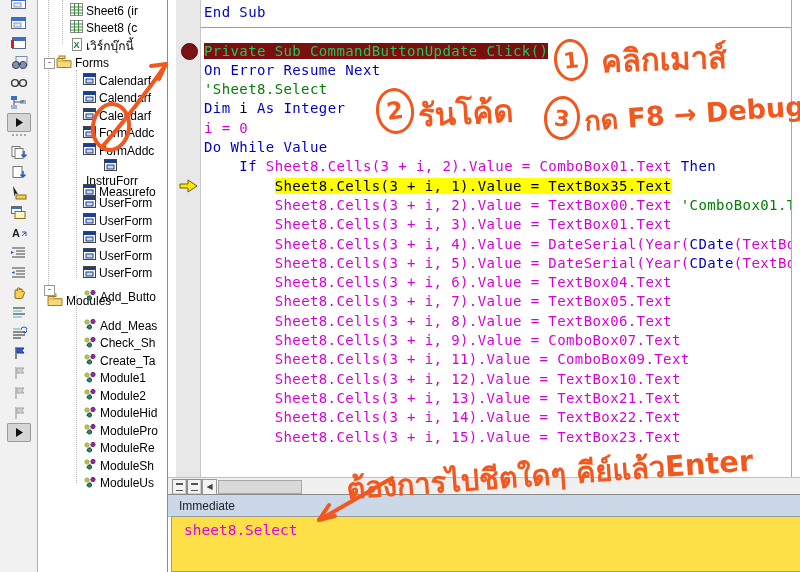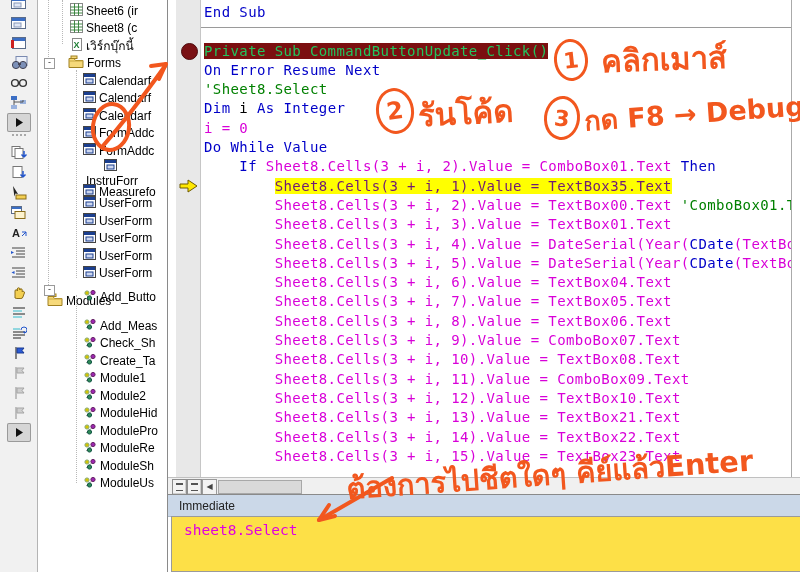--- a/index.html
+++ b/index.html
@@ -35,21 +35,21 @@
              padding:3px 0 0 3px;box-sizing:border-box;
              font-family:"DejaVu Sans Mono",monospace;font-size:14px;letter-spacing:.4px;}
   .cl{height:19.3px;line-height:19.3px;white-space:pre;color:#000;}
   .cl.sep{position:relative;}
   .cl.sep::before{content:"";position:absolute;left:-3px;right:0;top:5px;border-top:1px solid #9a9a9a;}
   .cl span.kw{color:#0000C8;}
   .cl span.cm{color:#008000;}
   .cl span.mg{color:#D800D8;}
   .cl span.pl{color:#000;}
   .cl span.bp{background:#7B0F10;color:#22c55e;}
-  .cl span.ex{background:#FFFF00;color:#701a75;}
+  .cl span.ex{background:#FFFF00;color:#000000;}
 
   
   #hscroll{position:absolute;left:168px;top:477px;width:632px;height:17px;background:#f0f0f0;
            border-top:1px solid #c0c0c0;}
   .split-btn{position:absolute;top:1px;width:13px;height:14px;background:#f3f3f3;
              border:1px solid #8e8e8e;box-shadow:inset -1px -1px 0 #cfcfcf;display:flex;
              align-items:center;justify-content:center;}
   .split-glyph{width:7px;height:5px;border-top:2px solid #555;border-bottom:1px solid #555;}
   #hs-left{position:absolute;left:34px;top:1px;width:13px;height:14px;background:#f3f3f3;
            border:1px solid #9a9a9a;color:#444;font-size:8px;line-height:13px;text-align:center;}
@@ -245,21 +245,21 @@
             </svg></span>
           <span class="lbl">Sheet8 (c</span>
         </div>
         <div class="tree-row" style="top: 37px; left: 32px;">
           <span><svg width="13" height="13">
               <rect x="2.5" y="0.5" width="9" height="12" fill="#fff" stroke="#8a8a8a"></rect>
               <text x="3.5" y="10" font-size="9" font-weight="bold" fill="#1e7e34" font-family="sans-serif">X</text>
             </svg></span>
           <span class="lbl">เวิร์กบุ๊กนี้</span>
         </div>
-        <div class="tree-row" style="top: 54.5px; left: 18px; padding-left: 12px;">
+        <div class="tree-row" style="top: 54.5px; left: 18px;">
           <span><svg width="16" height="13">
               <path d="M1 3.5 h5 l1.5 2 H15 v7 H1 z" fill="#f6d97a" stroke="#a08020"></path>
               <path d="M1 6 h14" stroke="#c8a840"></path>
               <rect x="3" y="1" width="6" height="2.5" fill="#f6d97a" stroke="#a08020"></rect>
             </svg></span>
           <span class="lbl">Forms</span>
         </div>
         <div class="tree-row" style="top: 72px; left: 45px;">
           <span><svg width="13" height="12">
               <rect x="0.5" y="0.5" width="12" height="11" fill="#fff" stroke="#444"></rect>
@@ -487,21 +487,20 @@
         <div class="cl"><span class="pl">    </span><span class="kw">If </span><span class="mg">Sheet8.Cells(3 + i, 2).Value = ComboBox01.Text </span><span class="kw">Then</span></div>
         <div class="cl"><span class="pl">        </span><span class="ex">Sheet8.Cells(3 + i, 1).Value = TextBox35.Text</span></div>
         <div class="cl"><span class="pl">        </span><span class="mg">Sheet8.Cells(3 + i, 2).Value = TextBox00.Text </span><span class="cm">'ComboBox01.Te</span></div>
         <div class="cl"><span class="pl">        </span><span class="mg">Sheet8.Cells(3 + i, 3).Value = TextBox01.Text</span></div>
         <div class="cl"><span class="pl">        </span><span class="mg">Sheet8.Cells(3 + i, 4).Value = DateSerial(Year(</span><span class="kw">CDate</span><span class="mg">(TextBox</span></div>
         <div class="cl"><span class="pl">        </span><span class="mg">Sheet8.Cells(3 + i, 5).Value = DateSerial(Year(</span><span class="kw">CDate</span><span class="mg">(TextBox</span></div>
         <div class="cl"><span class="pl">        </span><span class="mg">Sheet8.Cells(3 + i, 6).Value = TextBox04.Text</span></div>
         <div class="cl"><span class="pl">        </span><span class="mg">Sheet8.Cells(3 + i, 7).Value = TextBox05.Text</span></div>
         <div class="cl"><span class="pl">        </span><span class="mg">Sheet8.Cells(3 + i, 8).Value = TextBox06.Text</span></div>
         <div class="cl"><span class="pl">        </span><span class="mg">Sheet8.Cells(3 + i, 9).Value = ComboBox07.Text</span></div>
-        <div class="cl"><span class="pl">        </span><span class="mg">Sheet8.Cells(3 + i, 10).Value = TextBox08.Text</span></div>
         <div class="cl"><span class="pl">        </span><span class="mg">Sheet8.Cells(3 + i, 11).Value = ComboBox09.Text</span></div>
         <div class="cl"><span class="pl">        </span><span class="mg">Sheet8.Cells(3 + i, 12).Value = TextBox10.Text</span></div>
         <div class="cl"><span class="pl">        </span><span class="mg">Sheet8.Cells(3 + i, 13).Value = TextBox21.Text</span></div>
         <div class="cl"><span class="pl">        </span><span class="mg">Sheet8.Cells(3 + i, 14).Value = TextBox22.Text</span></div>
         <div class="cl"><span class="pl">        </span><span class="mg">Sheet8.Cells(3 + i, 15).Value = TextBox23.Text</span></div>
       </div>
   </div>
 
   <div id="hscroll">
     <div class="split-btn" style="left:4px;">

